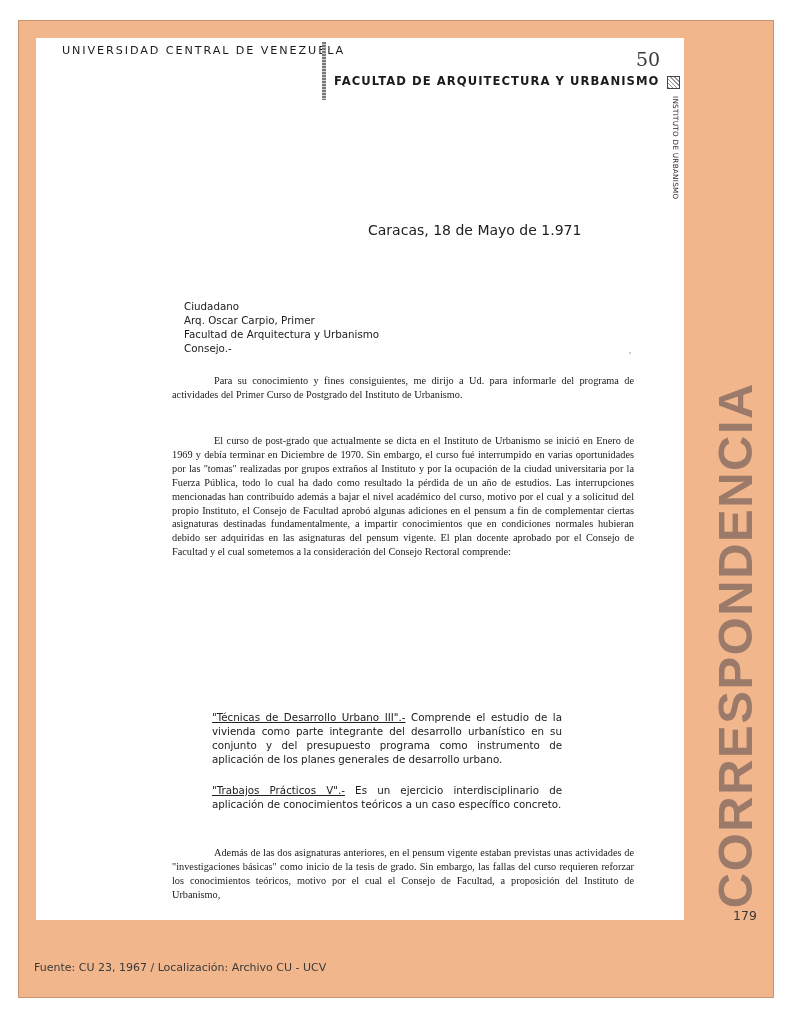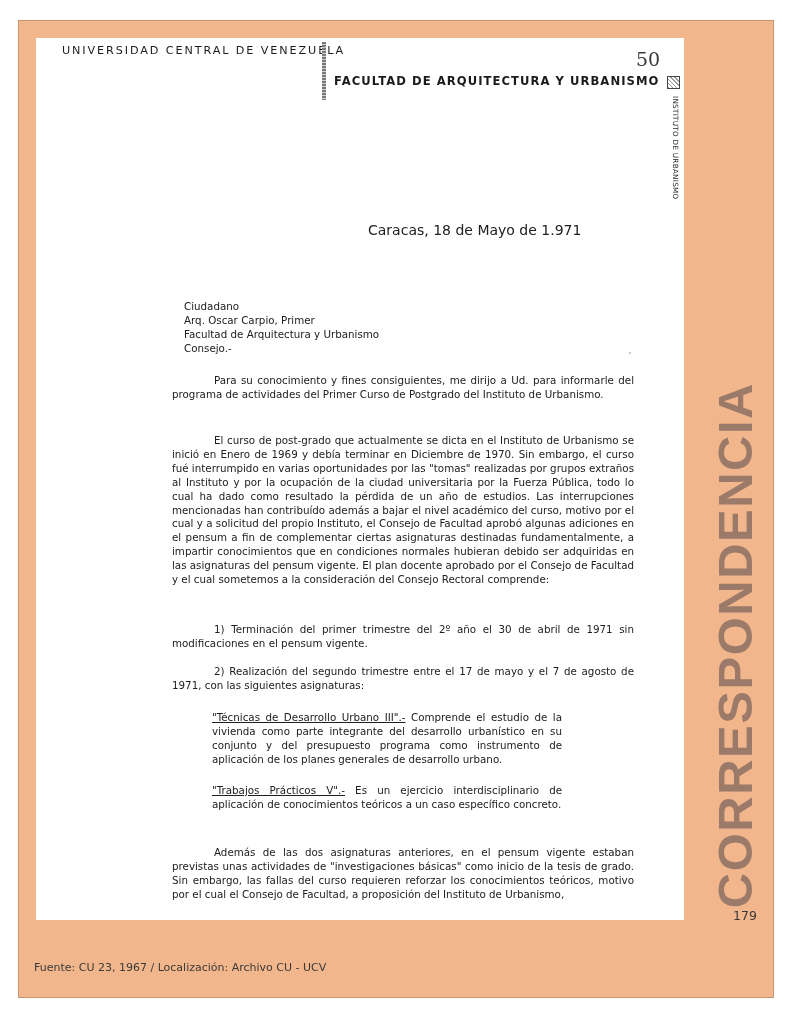--- a/index.html
+++ b/index.html
@@ -44,21 +44,21 @@
   }
   .typed {
     font-family: "DejaVu Sans", sans-serif; font-size: 10.3px; line-height: 13.9px;
     color: #202020; position: absolute;
   }
   .date { left: 332px; top: 186px; font-size: 14px; }
   .addr { left: 136px; top: 262px; margin-left: 12px; }
   .addr div { white-space: nowrap; }
   .body { left: 136px; width: 462px; text-align: justify; }
   .body p { margin: 0; }
-  .indent { text-indent: 42px; }
+  .indent { text-indent: 42px; font-family: Liberation Serif, serif; }
   .p1 { top: 336px; }
   .p2 { top: 396px; }
   .p3 { top: 585px; }
   .p4 { top: 627px; }
   .sub { left: 176px; width: 350px; }
   .s1 { top: 673px; }
   .s2 { top: 746px; }
   .p5 { top: 808px; }
   .u { text-decoration: underline; }
   .side-title {
@@ -103,27 +103,21 @@
   </div>
 
   <div class="typed body p1">
     <p class="indent">Para su conocimiento y fines consiguientes, me dirijo a Ud. para informarle del programa de actividades del Primer Curso de Postgrado del Instituto de Urbanismo.</p>
   </div>
 
   <div class="typed body p2">
     <p class="indent">El curso de post-grado que actualmente se dicta en el Instituto de Urbanismo se inició en Enero de 1969 y debía terminar en Diciembre de 1970.   Sin embargo, el curso fué interrumpido en varias oportunidades por las "tomas" realizadas por grupos extraños al Instituto y por la ocupación de la ciudad universitaria por la Fuerza Pública, todo lo cual ha dado como resultado la pérdida de un año de estudios.  Las interrupciones mencionadas han contribuído además a bajar el nivel académico del curso, motivo por el cual y a solicitud del propio Instituto, el Consejo de Facultad aprobó algunas adiciones en el pensum a fin de complementar ciertas asignaturas destinadas fundamentalmente, a impartir conocimientos que en condiciones normales hubieran debido ser adquiridas en las asignaturas del pensum vigente.   El plan docente aprobado por el Consejo de Facultad y el cual sometemos  a la consideración  del Consejo Rectoral comprende:</p>
   </div>
 
-  <div class="typed body p3">
-    <p class="indent">1)  Terminación del primer trimestre del 2º año el 30 de abril de 1971 sin modificaciones en el pensum vigente.</p>
-  </div>
 
-  <div class="typed body p4">
-    <p class="indent">2)  Realización del segundo trimestre entre el 17 de mayo y el 7 de agosto de 1971, con las siguientes asignaturas:</p>
-  </div>
 
   <div class="typed sub s1">
     <p style="margin:0;text-align:justify"><span class="u">"Técnicas de Desarrollo Urbano III".-</span><span>  Comprende el estudio de la vivienda como parte integrante del desarrollo urbanístico en su conjunto y del presupuesto programa como instrumento de aplicación de los planes generales de desarrollo urbano.</span></p>
   </div>
 
   <div class="typed sub s2">
     <p style="margin:0;text-align:justify"><span class="u">"Trabajos Prácticos V".-</span><span>  Es un ejercicio interdisciplinario de aplicación de conocimientos teóricos a un caso específico concreto.</span></p>
   </div>
 
   <div class="typed body p5">

